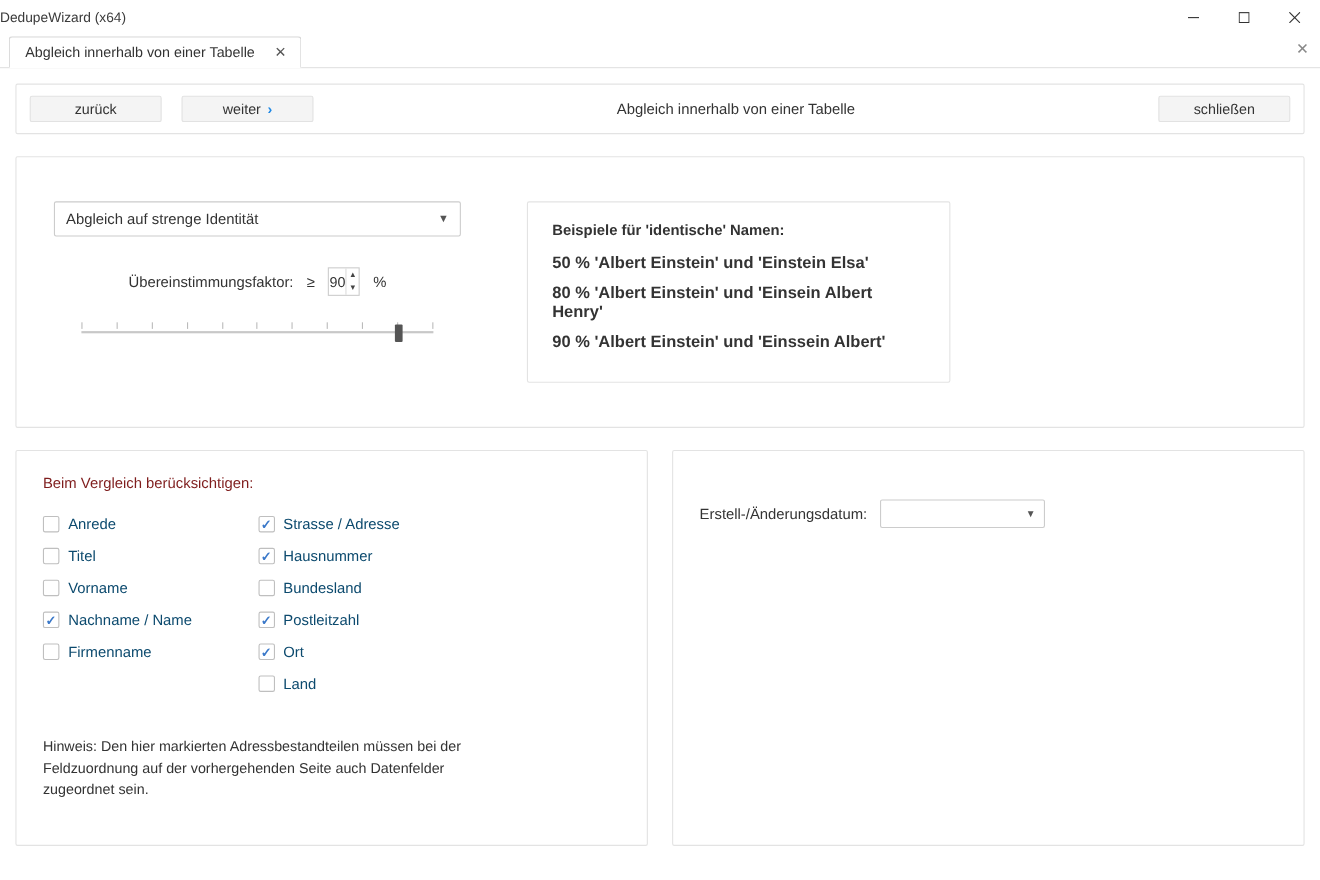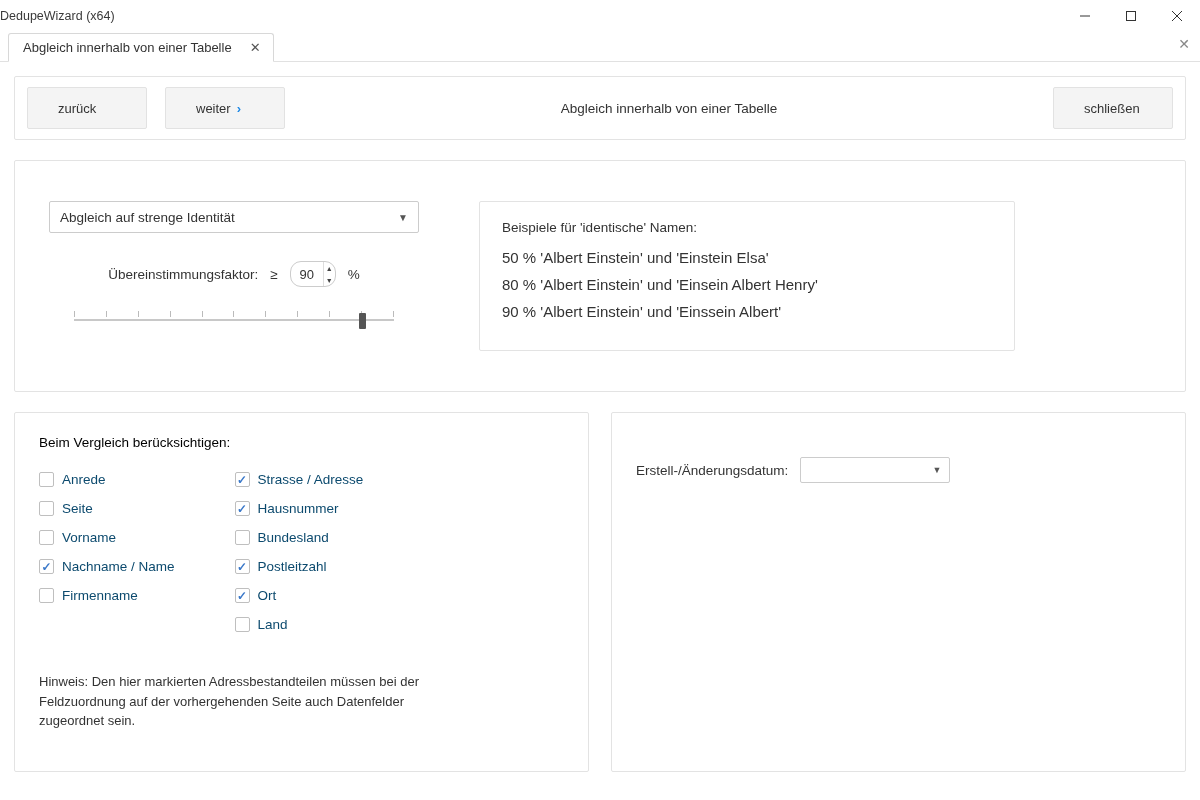--- a/index.html
+++ b/index.html
@@ -8,45 +8,45 @@
   .titlebar-title { font-size: 12.5px; color: #3a3a3a; }
   .win-controls { position: absolute; right: 0; top: 0; display: flex; height: 32px; }
   .win-btn { width: 46px; height: 32px; display: flex; align-items: center; justify-content: center; }
   .win-btn svg { width: 10px; height: 10px; }
   .tabbar { height: 30px; display: flex; align-items: stretch; position: relative; border-bottom: 1px solid #e1e1e1; padding-left: 8px; }
   .tab { display: flex; align-items: center; gap: 18px; padding: 0 12px 0 14px; font-size: 13px; color: #333; border: 1px solid #d8d8d8; border-bottom: 1px solid #fff; background: #fff; position: relative; top: 1px; border-radius: 3px 3px 0 0; }
   .tab-close { font-size: 13px; color: #555; }
   .tabbar-close { position: absolute; right: 10px; top: 4px; font-size: 14px; color: #888; }
   .body-outer { padding: 14px 14px; }
   .toolbar { border: 1px solid #e3e3e3; border-radius: 2px; padding: 10px 12px; display: flex; align-items: center; gap: 18px; margin-bottom: 20px; }
-  .btn { background: #f4f4f4; border: 1px solid #e2e2e2; border-radius: 2px; height: 42px; display: flex; align-items: center; justify-content: flex-start; font-size: 13px; color: #333; padding: 0 30px; min-width: 120px; }
+  .btn { background: #f4f4f4; border: 1px solid #e2e2e2; border-radius: 2px; height: 24px; display: flex; align-items: center; justify-content: center; font-size: 13px; color: #333; padding: 0 30px; min-width: 120px; }
   .btn-forward { gap: 6px; }
   .chevron { color: #1e88e5; font-weight: bold; }
   .toolbar-title { flex: 1; text-align: center; font-size: 13.5px; color: #333; }
   .group { border: 1px solid #e3e3e3; border-radius: 2px; padding: 22px 24px; }
   .row-2 { display: flex; gap: 22px; }
   .col50 { flex: 1; }
   .group-top { display: flex; gap: 60px; padding: 40px 34px; margin-bottom: 20px; align-items: flex-start; }
   .left-top { width: 370px; display: flex; flex-direction: column; align-items: center; }
   .dropdown { width: 370px; height: 32px; border: 1px solid #ccc; border-radius: 2px; display: flex; align-items: center; padding: 0 10px; font-size: 13.5px; color: #333; position: relative; }
   .dropdown .caret { position: absolute; right: 10px; color: #555; font-size: 10px; }
   .factor-row { display: flex; align-items: center; gap: 12px; margin-top: 28px; font-size: 13.5px; color: #333; }
-  .spinner { width: 46px; height: 26px; border: 1px solid #ccc; border-radius: 11px; display: flex; align-items: center; position: relative; }
+  .spinner { width: 29px; height: 26px; border: 1px solid #ccc; border-radius: 0; display: flex; align-items: center; position: relative; }
   .spinner-val { flex: 1; text-align: center; font-size: 13px; }
   .spinner-arrows { width: 12px; display: flex; flex-direction: column; border-left: 1px solid #ddd; height: 100%; }
   .spinner-arrows div { flex: 1; display: flex; align-items: center; justify-content: center; font-size: 7px; color: #444; }
   .slider-wrap { margin-top: 20px; width: 320px; height: 26px; position: relative; }
   .slider-track { position: absolute; left: 0; right: 0; top: 12px; height: 2px; background: #c8c8c8; }
   .slider-ticks { position: absolute; left: 0; right: 0; top: 4px; height: 8px; display: flex; justify-content: space-between; }
   .slider-tick { width: 1px; height: 6px; background: #bbb; }
   .slider-thumb { position: absolute; top: 6px; width: 7px; height: 16px; background: #555; border-radius: 1px; }
-  .right-top { border: 1px solid #e3e3e3; border-radius: 2px; padding: 18px 22px; width: 536px; min-height: 150px; }
+  .right-top { border: 1px solid #e3e3e3; border-radius: 2px; padding: 18px 22px; width: 385px; min-height: 150px; font-weight: bold; }
   .ex-title { font-size: 13.5px; color: #333; margin-bottom: 14px; }
   .ex-row { font-size: 15px; color: #333; margin-bottom: 10px; }
-  .sect-title { font-size: 13.5px; color: #000000; margin-bottom: 22px; }
+  .sect-title { font-size: 13.5px; color: #7f1d1d; margin-bottom: 22px; }
   .checks-grid { display: flex; gap: 60px; }
   .check-col { display: flex; flex-direction: column; gap: 14px; }
   .check { display: flex; align-items: center; gap: 8px; font-size: 13.5px; color: #0c4a6e; }
   .cb { width: 15px; height: 15px; border: 1px solid #bfbfbf; border-radius: 2px; display: flex; align-items: center; justify-content: center; background: #fff; }
   .cb.checked::after { content: "✓"; font-size: 12px; color: #3a78c9; font-weight: bold; line-height: 1; }
   .hint { font-size: 13px; color: #333; margin-top: 40px; line-height: 1.5; max-width: 400px; }
   .date-row { display: flex; align-items: center; gap: 12px; font-size: 13.5px; color: #333; margin-top: 22px; }
   .date-dd { width: 150px; height: 26px; border: 1px solid #ccc; border-radius: 2px; display: flex; align-items: center; padding: 0 8px; position: relative; }
   .date-dd .caret { position: absolute; right: 8px; font-size: 9px; color: #555; }
 </style>
@@ -148,21 +148,21 @@
     <div class="group col50" style="min-height:360px;">
       <div class="sect-title">Beim Vergleich berücksichtigen:</div>
       <div class="checks-grid">
         <div class="check-col" id="check-col1">
             <div class="check">
               <div class="cb"></div>
               <span>Anrede</span>
             </div>
             <div class="check">
               <div class="cb"></div>
-              <span>Seite</span>
+              <span>Titel</span>
             </div>
             <div class="check">
               <div class="cb"></div>
               <span>Vorname</span>
             </div>
             <div class="check">
               <div class="cb checked"></div>
               <span>Nachname / Name</span>
             </div>
             <div class="check">

